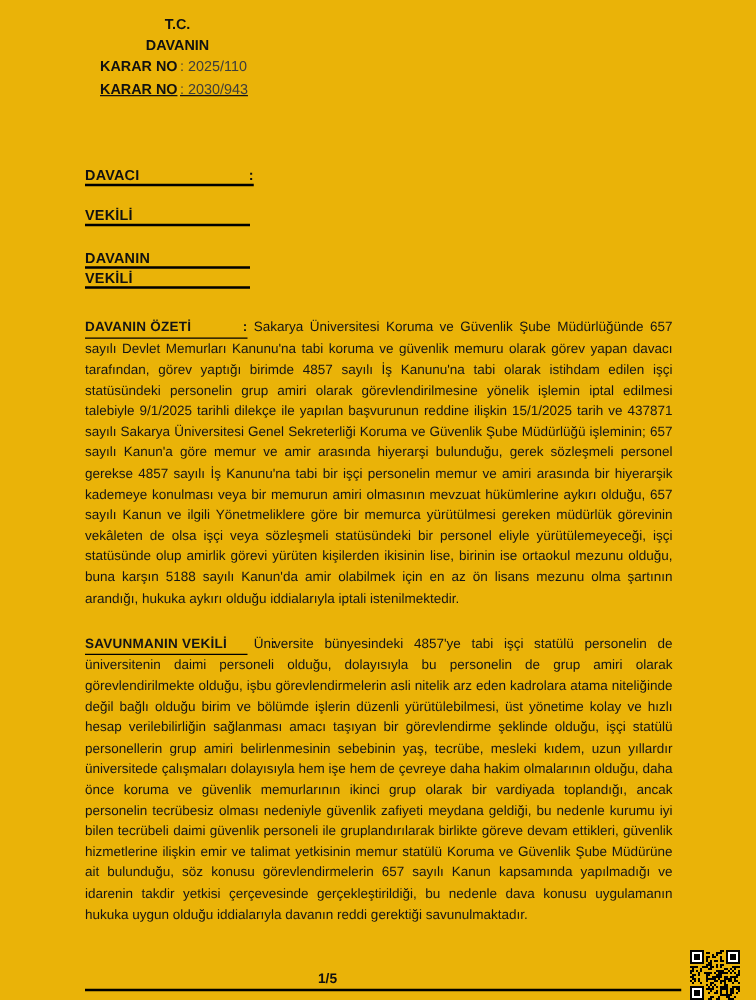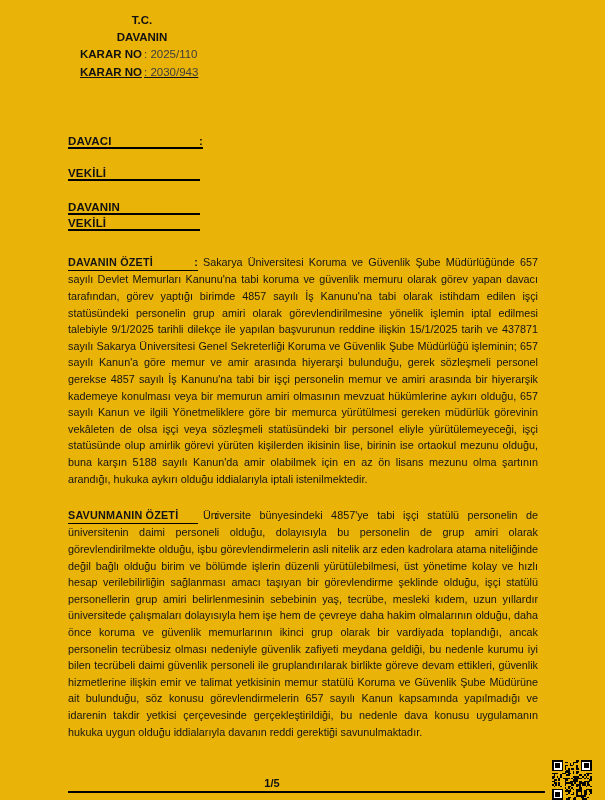--- a/index.html
+++ b/index.html
@@ -31,21 +31,21 @@
     font-size:10.8px; line-height:16.6px; text-align:justify; color:#141414;
   }
   .sum-label {
     display:inline-flex; justify-content:space-between;
     width:130px; border-bottom:1.5px solid #000;
     font-weight:bold; letter-spacing:0.2px; white-space:nowrap;gap:36px;
   }
   .sum-gap { display:inline-block; width:5px; }
 
   
-  .footer-page { position:absolute; left:0; top:777px; width:524px; text-align:center; font-weight:bold; font-size:11px;padding-left:10px; }
+  .footer-page { position:absolute; left:0; top:777px; width:524px; text-align:center; font-weight:bold; font-size:11px; }
   .footer-rule { position:absolute; left:68px; top:791px; width:477px; height:2px; background:#000; }
   .qr { position:absolute; left:552px; top:760px; width:40px; height:40px; }
   .qr svg { width:100%; height:100%; display:block; }
 </style>
 </head>
 <body>
 
 <div class="page">
 
   <div class="court-header">
@@ -82,21 +82,21 @@
       <span>VEKİLİ</span>
     </span>
   </div>
 
   <p class="summary" style="top:243px"><span class="sum-label">
         <span>DAVANIN ÖZETİ</span>
         <span>:</span>
       </span><span class="sum-gap"></span><span>Sakarya Üniversitesi Koruma ve Güvenlik Şube Müdürlüğünde 657 sayılı Devlet Memurları Kanunu'na tabi koruma ve güvenlik memuru olarak görev yapan davacı tarafından, görev yaptığı birimde 4857 sayılı İş Kanunu'na tabi olarak istihdam edilen işçi statüsündeki personelin grup amiri olarak görevlendirilmesine yönelik işlemin iptal edilmesi talebiyle 9/1/2025 tarihli dilekçe ile yapılan başvurunun reddine ilişkin 15/1/2025 tarih ve 437871 sayılı Sakarya Üniversitesi Genel Sekreterliği Koruma ve Güvenlik Şube Müdürlüğü işleminin; 657 sayılı Kanun'a göre memur ve amir arasında hiyerarşi bulunduğu, gerek sözleşmeli personel gerekse 4857 sayılı İş Kanunu'na tabi bir işçi personelin memur ve amiri arasında bir hiyerarşik kademeye konulması veya bir memurun amiri olmasının mevzuat hükümlerine aykırı olduğu, 657 sayılı Kanun ve ilgili Yönetmeliklere göre bir memurca yürütülmesi gereken müdürlük görevinin vekâleten de olsa işçi veya sözleşmeli statüsündeki bir personel eliyle yürütülemeyeceği, işçi statüsünde olup amirlik görevi yürüten kişilerden ikisinin lise, birinin ise ortaokul mezunu olduğu, buna karşın 5188 sayılı Kanun'da amir olabilmek için en az ön lisans mezunu olma şartının arandığı, hukuka aykırı olduğu iddialarıyla iptali istenilmektedir.</span></p>
 
   <p class="summary" style="top:496px"><span class="sum-label">
-        <span>SAVUNMANIN ÖZETİ</span>
+        <span>SAVUNMANIN VEKİLİ</span>
         <span>:</span>
       </span><span class="sum-gap"></span><span>Üniversite bünyesindeki 4857'ye tabi işçi statülü personelin de üniversitenin daimi personeli olduğu, dolayısıyla bu personelin de grup amiri olarak görevlendirilmekte olduğu, işbu görevlendirmelerin asli nitelik arz eden kadrolara atama niteliğinde değil bağlı olduğu birim ve bölümde işlerin düzenli yürütülebilmesi, üst yönetime kolay ve hızlı hesap verilebilirliğin sağlanması amacı taşıyan bir görevlendirme şeklinde olduğu, işçi statülü personellerin grup amiri belirlenmesinin sebebinin yaş, tecrübe, mesleki kıdem, uzun yıllardır üniversitede çalışmaları dolayısıyla hem işe hem de çevreye daha hakim olmalarının olduğu, daha önce koruma ve güvenlik memurlarının ikinci grup olarak bir vardiyada toplandığı, ancak personelin tecrübesiz olması nedeniyle güvenlik zafiyeti meydana geldiği, bu nedenle kurumu iyi bilen tecrübeli daimi güvenlik personeli ile gruplandırılarak birlikte göreve devam ettikleri, güvenlik hizmetlerine ilişkin emir ve talimat yetkisinin memur statülü Koruma ve Güvenlik Şube Müdürüne ait bulunduğu, söz konusu görevlendirmelerin 657 sayılı Kanun kapsamında yapılmadığı ve idarenin takdir yetkisi çerçevesinde gerçekleştirildiği, bu nedenle dava konusu uygulamanın hukuka uygun olduğu iddialarıyla davanın reddi gerektiği savunulmaktadır.</span></p>
 
   <div class="footer-page">1/5</div>
   <div class="footer-rule"></div>
   <div class="qr">
     <svg id="qr-svg" viewBox="0 0 25 25" xmlns="http://www.w3.org/2000/svg" shape-rendering="crispEdges">
         <rect x="15" y="0" width="1" height="1" fill="#000"></rect>
         <rect x="16" y="0" width="1" height="1" fill="#000"></rect>
         <rect x="8" y="1" width="1" height="1" fill="#000"></rect>

